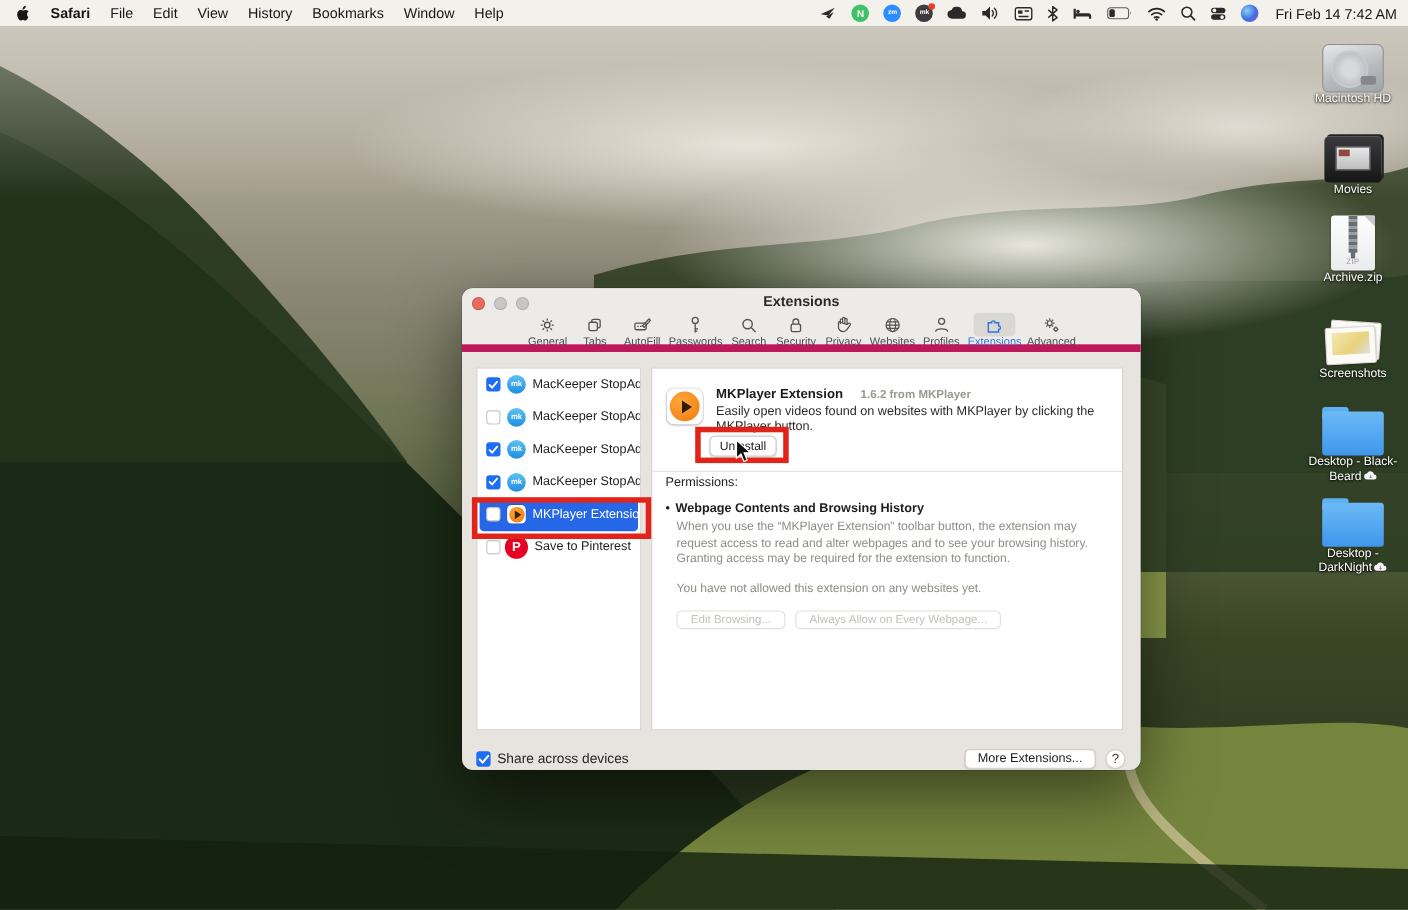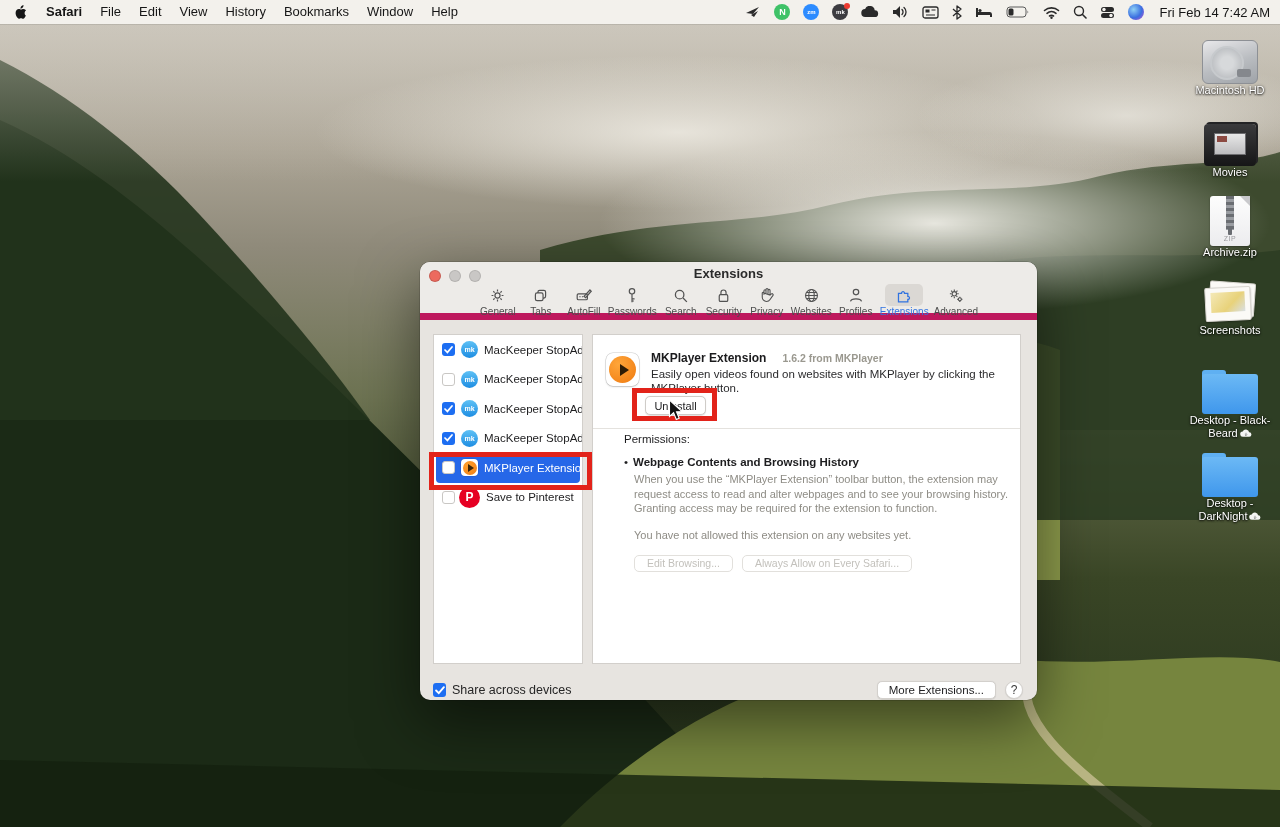--- a/index.html
+++ b/index.html
@@ -87,21 +87,21 @@
   .dicon .oc { width:27px; height:27px; border-radius:50%; background:radial-gradient(circle at 35% 30%,#ffa63a,#ef7a10);
     display:flex; align-items:center; justify-content:center; }
   .dname { font-size:12px; color:#1b1b1d; }
   .dname b { font-weight:bold; }
   .dversion { font-size:10.5px; color:#9a988f; margin-left:16px; font-weight:bold; }
   .ddesc { font-size:11.5px; color:#2b2b2d; line-height:13.5px; margin-top:3px; width:345px; }
   .uninstall-btn { position:absolute; left:52px; top:61px; width:61px; height:19px; background:#fff;
     border:0.5px solid #cfccc8; border-radius:5px; box-shadow:0 0.5px 1px rgba(0,0,0,.12);
     font-size:11px; color:#1d1d1f; display:flex; align-items:center; justify-content:center; }
   .sep { position:absolute; left:0; right:0; top:93px; border-top:1px solid #e4e2de; }
-  .perm { position:absolute; left:0; top:94px; right:0; padding:4px 14px 0 12px;margin-left:19px; }
+  .perm { position:absolute; left:0; top:94px; right:0; padding:4px 14px 0 12px; }
   .perm-label { font-size:11.5px; color:#1d1d1f; }
   .perm-item { margin-top:11px; font-size:11.5px; color:#1d1d1f; }
   .perm-item .bullet { margin-right:5px; }
   .perm-body { margin:4px 0 0 10px; font-size:11px; line-height:14.5px; color:#8e8c85; width:390px; }
   .not-allowed { margin:13px 0 0 10px; font-size:11px; color:#8e8c85; }
   .perm-btns { margin:14px 0 0 10px; display:flex; gap:9px; }
   .dis-btn { background:rgba(255,255,255,.7); border:0.5px solid #e2e0dc; border-radius:5px; height:17px;
     padding:0 12px; font-size:10.5px; color:#c3c1bc; display:flex; align-items:center; }
 
   .wfooter { position:absolute; left:13px; right:14px; bottom:0; height:20px; display:flex; align-items:center; }
@@ -283,21 +283,21 @@
   <div class="art">
       <div class="zip-art">
     <span class="fold"></span>
         <span class="zipper"></span>
         <span class="pull"></span>
     <span class="ziptext">ZIP</span>
   </div>
     </div>
   <div class="dlabel"><span>Archive.zip</span></div>
 </div>
-<div class="desktop-icon" style="left:1187px; top:276px;">
+<div class="desktop-icon" style="left:1187px; top:286px;">
   <div class="art">
       <div class="shots-art">
         <span class="ph p1"></span>
         <span class="ph p2"></span>
       </div>
     </div>
   <div class="dlabel"><span>Screenshots</span></div>
 </div>
 <div class="desktop-icon" style="left:1187px; top:366px;">
   <div class="art">
@@ -505,21 +505,21 @@
       <div class="sep"></div>
       <div class="perm">
         <div class="perm-label">Permissions:</div>
         <div class="perm-item">
           <span class="bullet">•</span><b>Webpage Contents and Browsing History</b>
         </div>
         <div class="perm-body">When you use the “MKPlayer Extension” toolbar button, the extension may request access to read and alter webpages and to see your browsing history. Granting access may be required for the extension to function.</div>
         <div class="not-allowed">You have not allowed this extension on any websites yet.</div>
         <div class="perm-btns">
           <div class="dis-btn">Edit Browsing...</div>
-          <div class="dis-btn">Always Allow on Every Safari...</div>
+          <div class="dis-btn">Always Allow on Every Webpage...</div>
         </div>
       </div>
     </div>
   </div>
 
   <div class="wfooter">
     <div class="share">
       <span class="cbox checked">
           <svg width="10" height="9" viewBox="0 0 9 8">
             <path d="M1 4 L3.4 6.4 L8 1" stroke="#fff" stroke-width="1.7" fill="none" stroke-linecap="round"></path>

